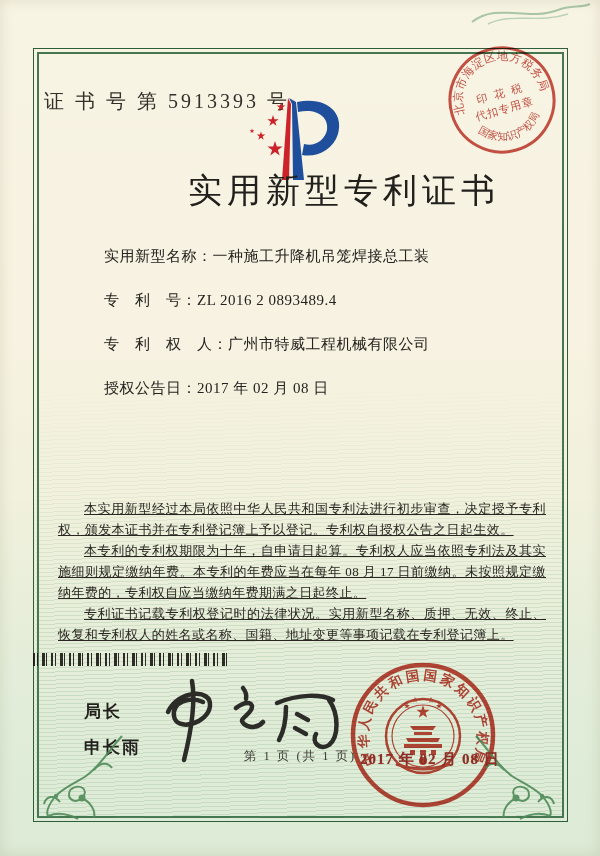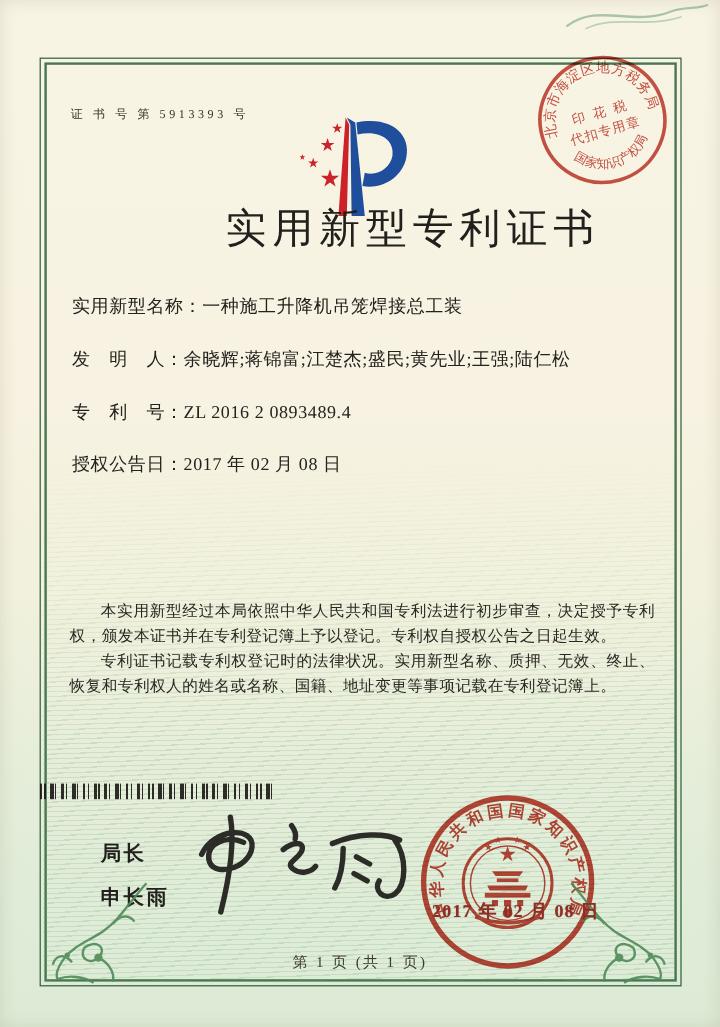--- a/index.html
+++ b/index.html
@@ -22,36 +22,36 @@
   }
   .frame-outer{
     position:absolute;left:33px;top:48px;width:533px;height:772px;
     border:1px solid #2f5c3a;
   }
   .frame-inner{
     position:absolute;left:3px;top:3px;right:3px;bottom:3px;
     border:2px solid #477750;
   }
   .cert-no{
-    position:absolute;left:59px;top:88px;
-    font-size:10px;letter-spacing:3px;color:#33302a;
+    position:absolute;left:44px;top:88px;
+    font-size:20px;letter-spacing:3px;color:#33302a;
   }
   .title{
     position:absolute;left:0;top:168px;width:600px;margin:0;
     text-align:center;font-size:34px;font-weight:normal;color:#21201d;
     letter-spacing:5px;
     padding-left:44px;
   }
   .fields{
     position:absolute;left:60px;top:246px;width:486px;color:#24221e;
   }
   .field{font-size:15px;line-height:20px;margin-bottom:24px;letter-spacing:.5px;}
-  .field .lab{color:#24221e;}
+  .field .lab{color:#24221e;margin-left:44px;}
   .paras{
-    position:absolute;left:58px;top:498px;width:488px;color:#2a2722;
+    position:absolute;left:58px;top:498px;width:488px;color:#2a2722;text-decoration:underline;
   }
   .paras p{
     margin:0;font-size:13px;line-height:21px;text-align:justify;
     text-indent:2em;letter-spacing:.4px;
   }
   .barcode{
     position:absolute;left:33px;top:653px;width:196px;height:13px;
     background:repeating-linear-gradient(90deg,#15120f 0 2px,transparent 2px 4px,#15120f 4px 5px,transparent 5px 9px,#15120f 9px 12px,transparent 12px 13px,#15120f 13px 14px,transparent 14px 18px);
     opacity:.88;
   }
@@ -60,21 +60,21 @@
   .signer .n{font-size:17px;letter-spacing:2px;margin-top:13px;}
   .signature{position:absolute;left:140px;top:676px;opacity:.92;}
   .seal-small{position:absolute;left:444px;top:42px;transform:rotate(-16deg);opacity:.92;mix-blend-mode:multiply;}
   .seal-large{position:absolute;left:348px;top:660px;opacity:.93;mix-blend-mode:multiply;}
   .date-stamp{
     position:absolute;left:360px;top:750px;z-index:5;
     font-size:15px;letter-spacing:1px;color:#8f2d24;font-weight:bold;
     text-shadow:0 0 1px rgba(120,40,30,.4);
   }
   .footer{
-    position:absolute;left:0;top:794px;width:600px;text-align:center;
+    position:absolute;left:0;top:748px;width:600px;text-align:center;
     font-size:12.5px;color:#3c3a33;letter-spacing:2px;
   }
   .flourish{position:absolute;opacity:.9;}
   .flourish.left{left:36px;top:732px;}
   .flourish.right{right:38px;top:732px;transform:scaleX(-1);}
   .top-squiggle{position:absolute;left:468px;top:0;opacity:.55;}
   svg text{font-family:"Liberation Serif","DejaVu Serif",serif;}
 </style>
 </head>
 <body>
@@ -123,27 +123,28 @@
       <use href="#star" transform="translate(21,44) scale(4.5)"></use>
       <use href="#star" transform="translate(12,39) scale(2.6)"></use>
       <use href="#star" transform="translate(35,57) scale(8)"></use>
     </g>
   </svg>
 
   <h1 class="title">实用新型专利证书</h1>
 
   <div class="fields">
     <div class="field"><span class="lab">实用新型名称：</span><span class="val">一种施工升降机吊笼焊接总工装</span></div>
-    <div class="field"><span class="lab">发　明　人：</span><span class="val">余晓辉;蒋锦富;江楚杰;盛民;黄先业;王强;陆仁松</span></div>
     <div class="field"><span class="lab">专　利　号：</span><span class="val">ZL 2016 2 0893489.4</span></div>
+    <div class="field"><span class="lab">专　利　权　人：</span><span class="val">广州市特威工程机械有限公司</span></div>
     <div class="field"><span class="lab">授权公告日：</span><span class="val">2017 年 02 月 08 日</span></div>
   </div>
 
   <div class="paras">
     <p>本实用新型经过本局依照中华人民共和国专利法进行初步审查，决定授予专利权，颁发本证书并在专利登记簿上予以登记。专利权自授权公告之日起生效。</p>
+    <p>本专利的专利权期限为十年，自申请日起算。专利权人应当依照专利法及其实施细则规定缴纳年费。本专利的年费应当在每年 08 月 17 日前缴纳。未按照规定缴纳年费的，专利权自应当缴纳年费期满之日起终止。</p>
     <p>专利证书记载专利权登记时的法律状况。实用新型名称、质押、无效、终止、恢复和专利权人的姓名或名称、国籍、地址变更等事项记载在专利登记簿上。</p>
   </div>
 
   <div class="barcode"></div>
 
   <div class="signer">
     <div class="t">局长</div>
     <div class="n">申长雨</div>
   </div>
 

